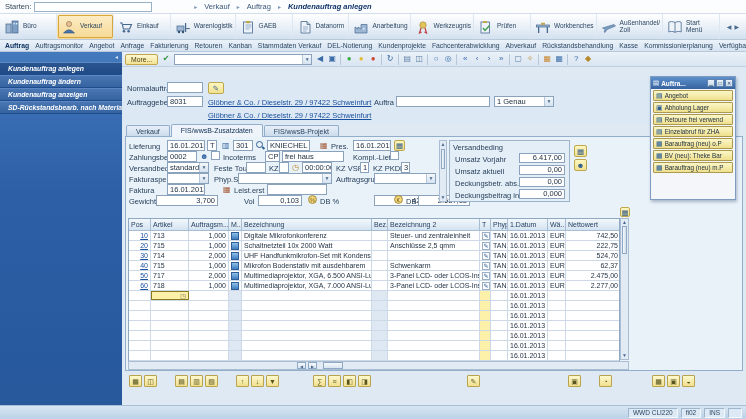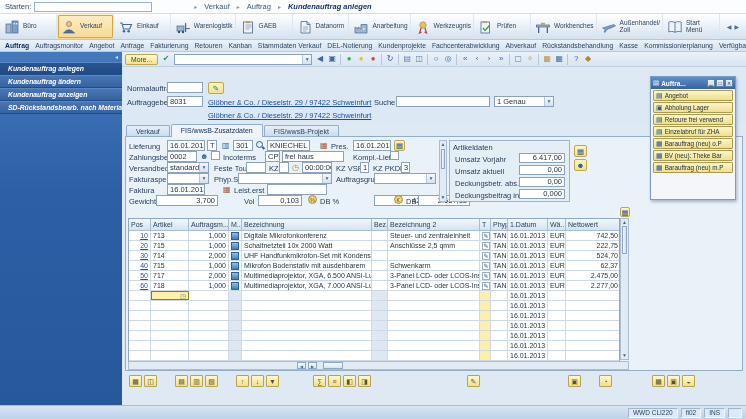--- a/index.html
+++ b/index.html
@@ -356,21 +356,21 @@
 
 
   <div id="header-zone">
     <span class="flabel" style="left:5px; top:4px;">Normalauftrag</span>
     <div class="ibox" style="left:45px; top:2px; width:36px;"></div>
     <div class="yellow-btn" style="left:86px; top:2px; width:16px; height:12px; line-height:11px;">✎</div>
     <span class="flabel" style="left:5px; top:18px;">Auftraggeber</span>
     <div class="ibox" style="left:45px; top:16px; width:36px;">8031</div>
     <span class="link" style="position:absolute; left:86px; top:18px;">Glöbner &amp; Co. / Dieselstr. 29 / 97422 Schweinfurt</span>
     <span class="link" style="position:absolute; left:86px; top:31px;">Glöbner &amp; Co. / Dieselstr. 29 / 97422 Schweinfurt</span>
-    <span class="flabel" style="left:252px; top:18px;">Suche</span>
+    <span class="flabel" style="left:252px; top:18px;">Auftra</span>
     <div class="ibox" style="left:274px; top:16px; width:94px;"></div>
     <div class="select" style="left:372px; top:16px; width:60px;">
       <span class="val">1 Genau</span>
       <span class="arr">▼</span>
     </div>
   </div>
 
   <div id="tabstrip">
       <div class="tab">Verkauf</div>
       <div class="tab active">FIS/wwsB-Zusatzdaten</div>
@@ -450,21 +450,21 @@
     <span class="flabel" style="left:280px; top:60px;">DB</span>
     <div class="ibox num" style="left:292px; top:58px; width:52px;">2.687,18</div>
 
     <div class="thin-scroll" style="left:313px; top:3px; width:8px; height:62px;">
       <div class="scroll-arrow">▲</div>
       <div class="scroll-thumb" style="height:20px; margin:1px;"></div>
       <div class="scroll-arrow" style="position:absolute; bottom:0; width:100%;">▼</div>
     </div>
 
     <div id="artikeldaten">
-      <span id="artikeldaten-title">Artikeldaten</span>
+      <span id="artikeldaten-title">Versandbeding</span>
     <span class="ad-label" style="top: 14px;">Umsatz Vorjahr</span>
         <div class="ad-val" style="top: 12px;">6.417,00</div>
         <span class="ad-label" style="top: 26px;">Umsatz aktuell</span>
         <div class="ad-val" style="top: 24px;">0,00</div>
         <span class="ad-label" style="top: 38px;">Deckungsbetr. abs.</span>
         <div class="ad-val" style="top: 36px;">0,00</div>
         <span class="ad-label" style="top: 50px;">Deckungsbeitrag in %</span>
         <div class="ad-val" style="top: 48px;">0,000</div>
       </div>
     <div id="ad-icons">

